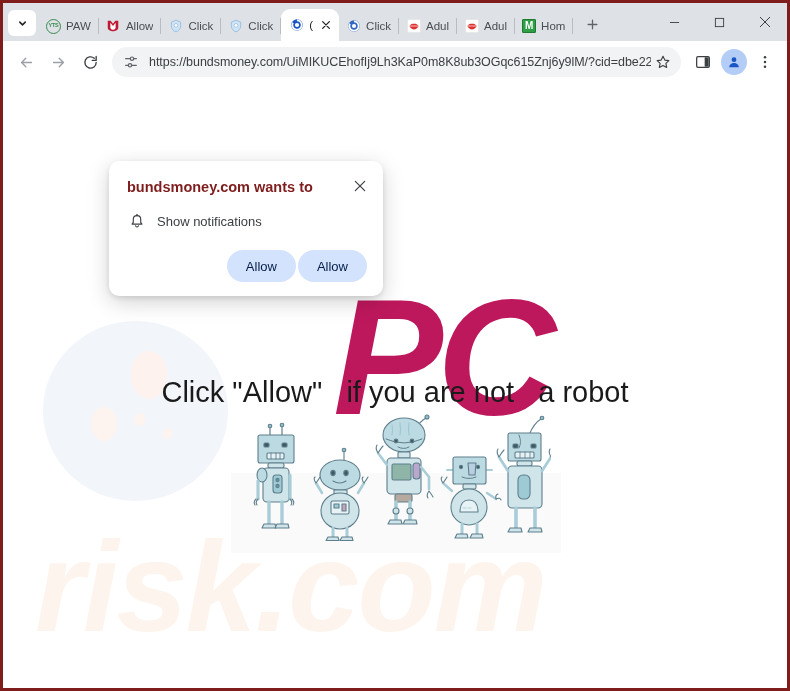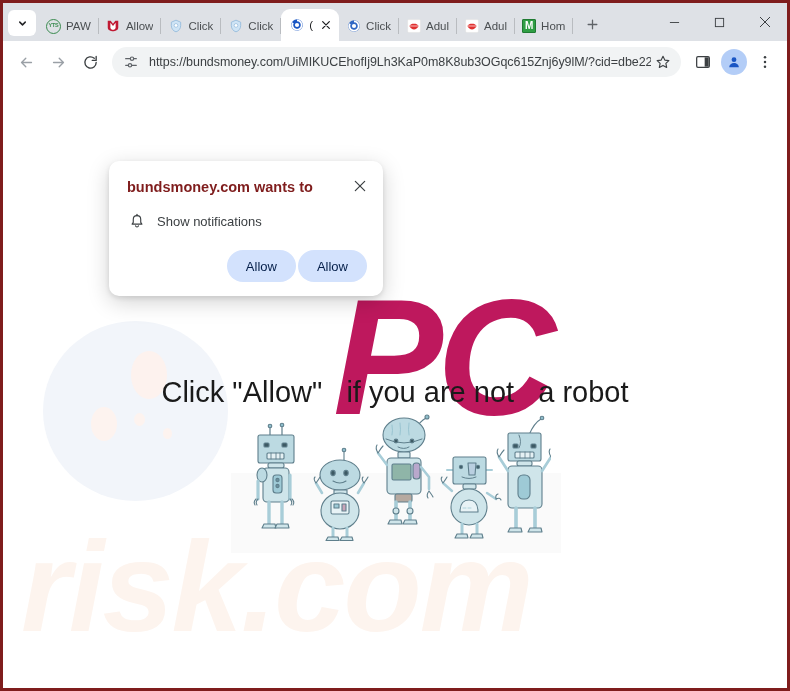--- a/index.html
+++ b/index.html
@@ -255,21 +255,21 @@
     font-style: italic;
     color: #be185d;
     letter-spacing: -6px;
     line-height: 1;
     user-select: none;
     white-space: nowrap;
   }
 
   #wm-risk {
     position: absolute;
-    left: 18px;
+    left: 32px;
     top: 440px;
     font-size: 128px;
     font-weight: bold;
     font-style: italic;
     color: #fdf4ee;
     letter-spacing: -2px;
     line-height: 1;
     user-select: none;
     white-space: nowrap;
   }

